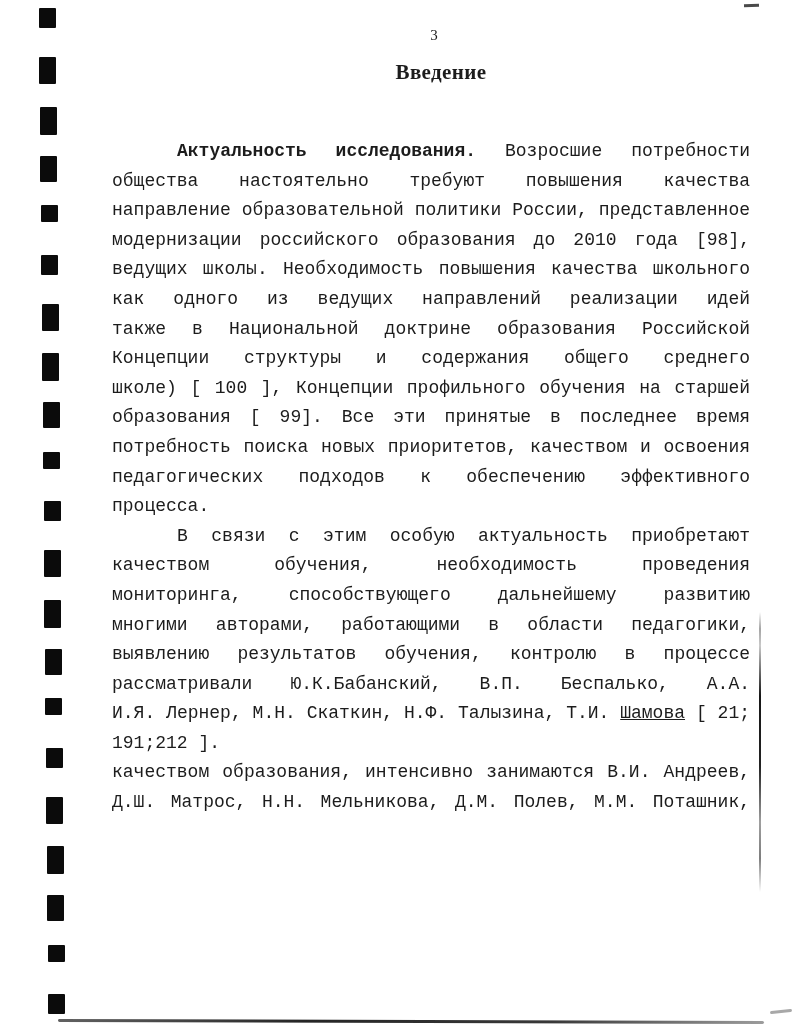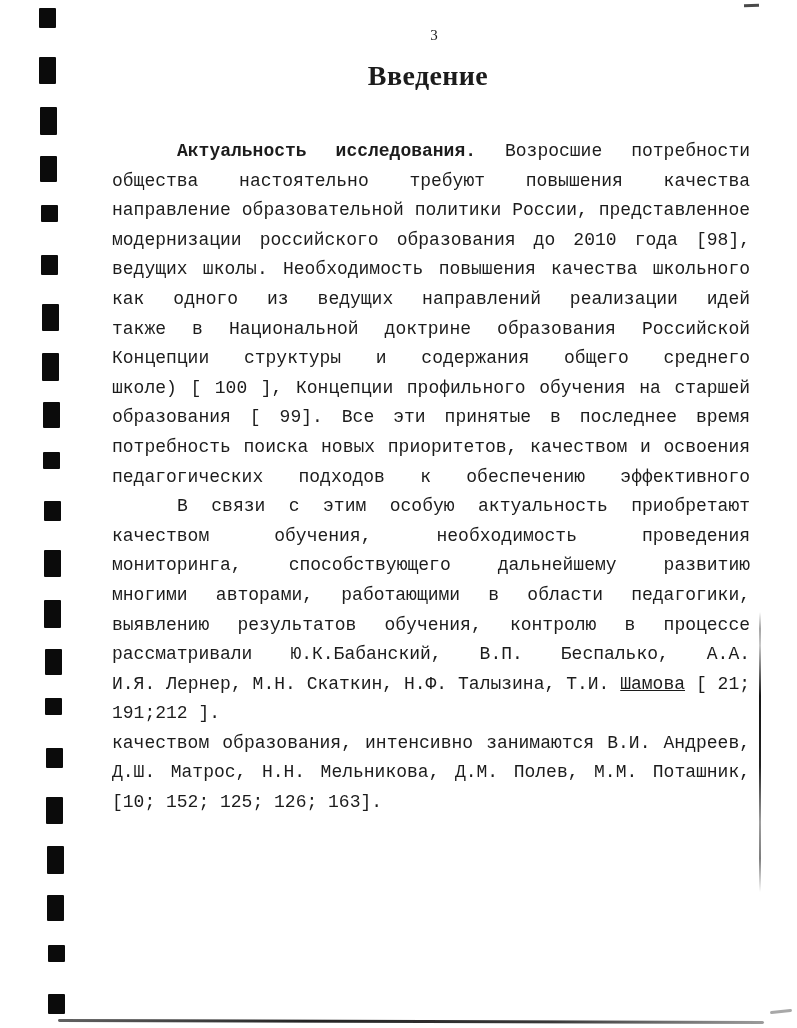--- a/index.html
+++ b/index.html
@@ -25,25 +25,25 @@
     top: 27px;
     left: 100px;
     width: 638px;
     text-align: center;
     font-size: 15px;
     transform: translateX(15px);
   }
   .doc-title {
     position: absolute;
     top: 60px;
-    left: 87px;
+    left: 100px;
     width: 638px;
     text-align: center;
     font-weight: bold;
-    font-size: 28px;
+    font-size: 21px;
     letter-spacing: 0.4px;
     transform: translateX(22px);
   }
   .text-body {
     position: absolute;
     left: 112px;
     top: 137px;
     width: 638px;
     font-size: 18px;
     font-family: Liberation Mono, monospace;
@@ -139,37 +139,37 @@
         <div class="line"><span>направление образовательной политики России, представленное в Введение</span></div>
         <div class="line"><span>модернизации российского образования до 2010 года [98], определяет пути</span></div>
         <div class="line"><span>ведущих школы. Необходимость повышения качества школьного образования</span></div>
         <div class="line"><span>как одного из ведущих направлений реализации идей модернизации отмечается</span></div>
         <div class="line"><span>также в Национальной доктрине образования Российской Федерации [135],</span></div>
         <div class="line"><span>Концепции структуры и содержания общего среднего образования (в 12-летней</span></div>
         <div class="line"><span>школе) [ 100 ], Концепции профильного обучения на старшей ступени общего</span></div>
         <div class="line"><span>образования [ 99]. Все эти принятые в последнее время документы отражают</span></div>
         <div class="line"><span>потребность поиска новых приоритетов, качеством и освоения адекватных</span></div>
         <div class="line"><span>педагогических подходов к обеспечению эффективного образовательного</span></div>
+        <div class="line last"><span>процесса.</span></div>
       </div>
       <div class="paragraph">
         <div class="line first"><span>В связи с этим особую актуальность приобретают проблема управления</span></div>
         <div class="line"><span>качеством обучения, необходимость проведения высокоэффективного</span></div>
         <div class="line"><span>мониторинга, способствующего дальнейшему развитию образовательного</span></div>
       </div>
       <div class="paragraph">
         <div class="line"><span>многими авторами, работающими в области педагогики, психологии.</span></div>
         <div class="line"><span>выявлению результатов обучения, контролю в процессе обучения</span></div>
         <div class="line"><span>рассматривали Ю.К.Бабанский, В.П. Беспалько, А.А. Вербицкий, В.В. Давыдов,</span></div>
         <div class="line"><span>И.Я. Лернер, М.Н. Скаткин, Н.Ф. Талызина, Т.И. </span><span class="underline">Шамова</span><span> [ 21; 22; 30; 116; 183;</span></div>
         <div class="line last"><span>191;212 ].</span></div>
       </div>
       <div class="paragraph">
         <div class="line"><span>качеством образования, интенсивно занимаются В.И. Андреев, Г.С Ковалева,</span></div>
         <div class="line"><span>Д.Ш. Матрос, Н.Н. Мельникова, Д.М. Полев, М.М. Поташник, Н.А. Селезнева</span></div>
-        <div class="line last"><span>[10; 152; 125; 126; 163].</span></div>
       </div>
     </div>
 
   <div class="right-edge-scratch"></div>
   <div class="bottom-edge-line"></div>
   <div class="bottom-right-smudge"></div>
 
 </div>
 
 </body></html>

